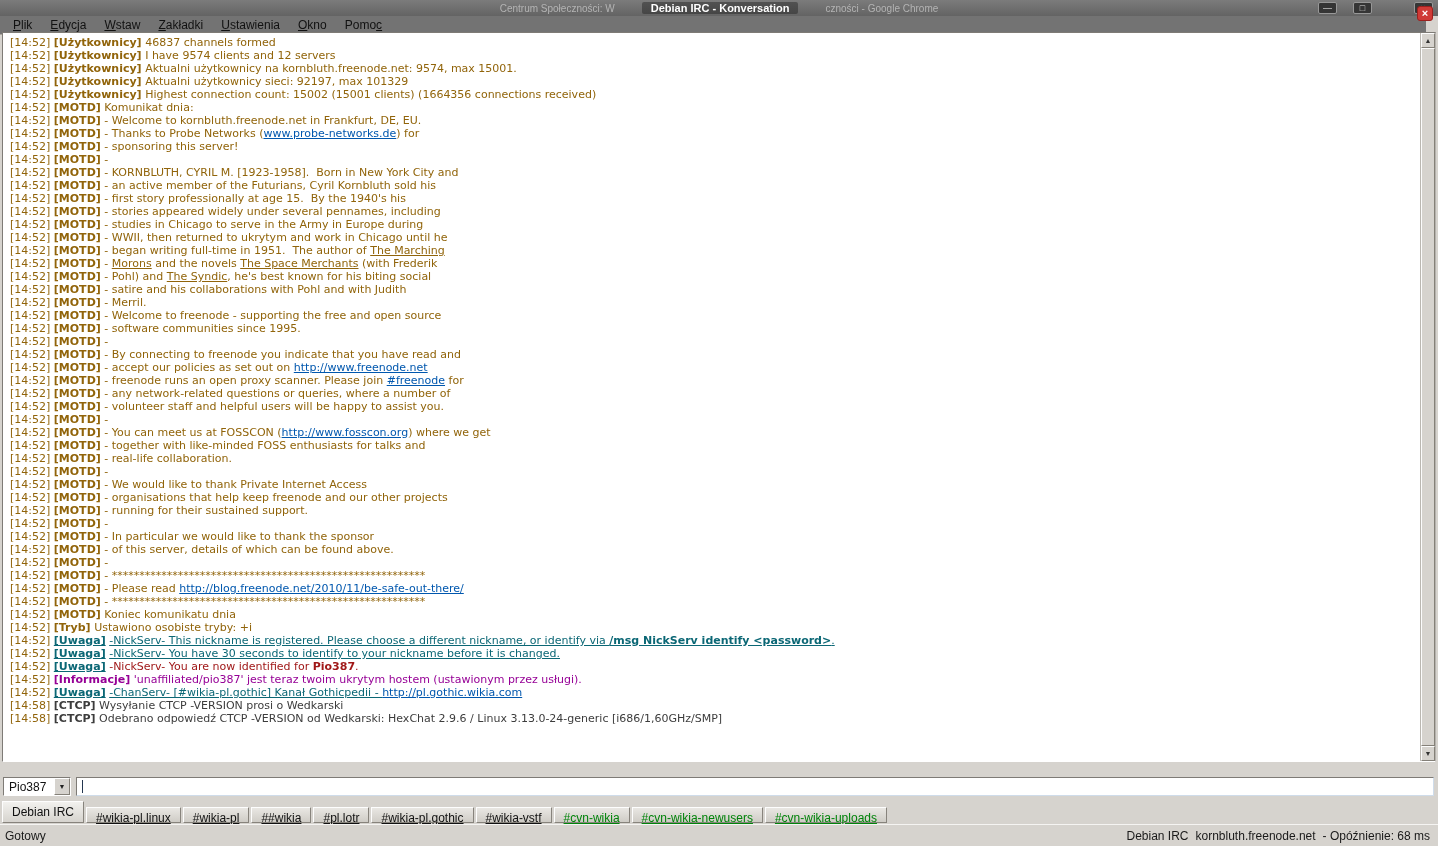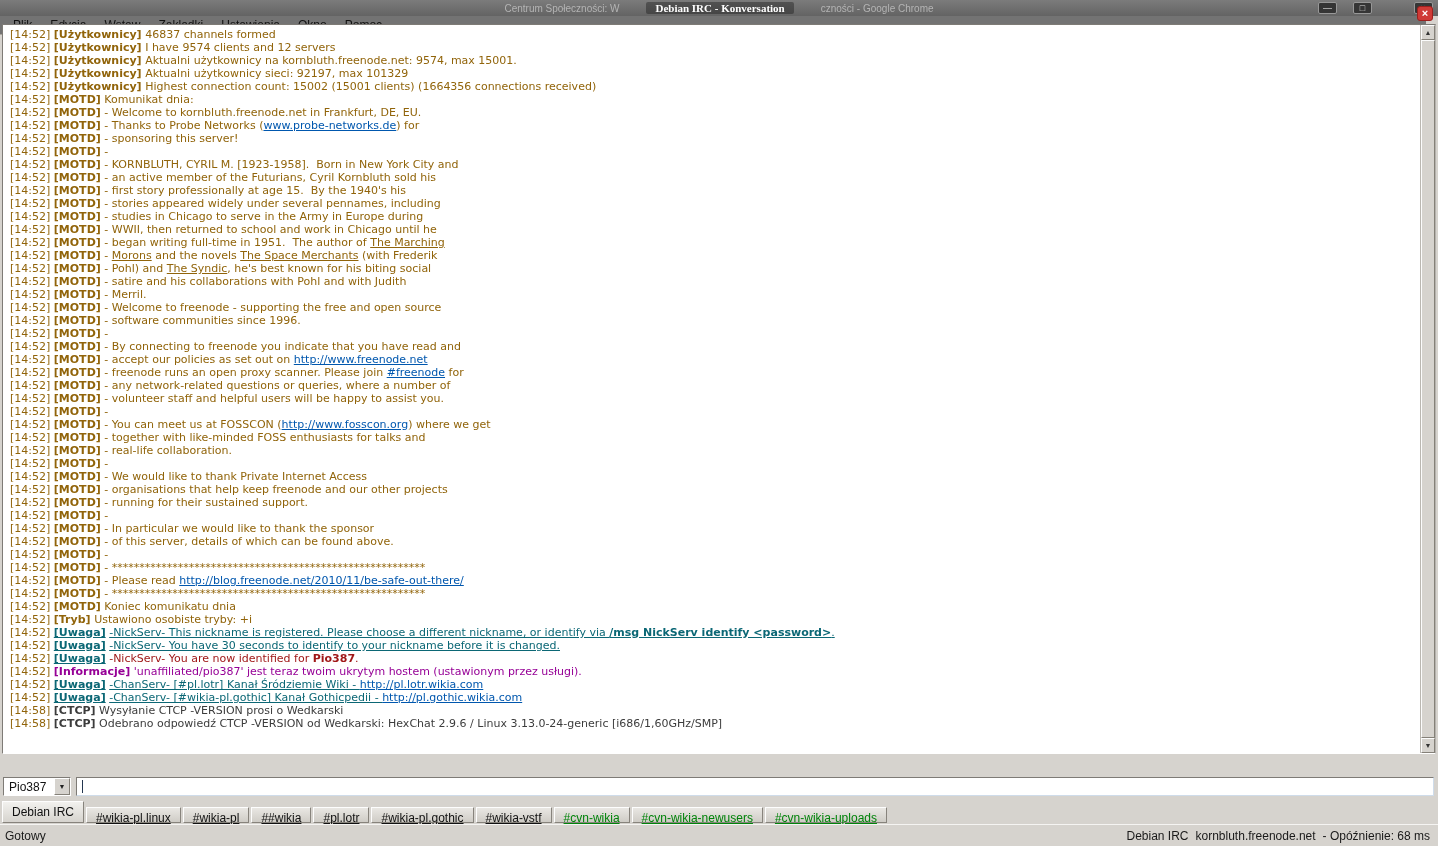--- a/index.html
+++ b/index.html
@@ -4,33 +4,33 @@
 <style>
   * { margin:0; padding:0; box-sizing:border-box; }
   html,body { width:1438px; height:846px; overflow:hidden; }
   body { font-family:"Liberation Sans", sans-serif; background:#d6d3ce; position:relative; }
 
   
   #titlebar { position:absolute; top:0; left:0; right:0; height:16px;
     background:linear-gradient(#7b7b7b,#636363); display:flex; align-items:center; justify-content:center;gap:23px; }
   .chrome-frag { color:#b4b4b4; font-size:10px; white-space:pre; }
   #win-title { color:#ffffff; font-size:11px; font-weight:bold; background:rgba(0,0,0,0.32);
-    padding:0 9px; border-radius:2px; margin:0 4px; white-space:pre;font-family:Liberation Serif, serif; }
+    padding:0 9px; border-radius:2px; margin:0 4px; white-space:pre; }
   .winbtn { position:absolute; top:2px; width:19px; height:12px; background:#353535;
     border:1px solid #989898; border-radius:2px; color:#d9d9d9; font-size:9px; line-height:10px;
     text-align:center; cursor:default; }
   #btn-min { right:101px; } #btn-max { right:66px; } #btn-close { right:5px; }
 
   
   #menubar { position:absolute; top:16px; left:0; right:12px; height:19px; background:#737373;
     border-bottom:1px solid #aaa69f; display:flex; align-items:center; padding-left:4px; }
   .menu-item { font-size:12px; color:#111; padding:2px 9px; white-space:pre; }
 
   
-  #chat-frame { position:absolute; top:24px; left:2px; right:2px; height:730px; background:#ffffff;
+  #chat-frame { position:absolute; top:32px; left:2px; right:2px; height:730px; background:#ffffff;
     border-top:1px solid #7e7b76; border-left:1px solid #7e7b76;
     border-bottom:1px solid #ffffff; border-right:1px solid #b5b2ad; }
   #chat-view { position:absolute; top:1px; left:1px; right:16px; bottom:1px; overflow:hidden;
     font-family:"DejaVu Sans", sans-serif; font-size:11px; line-height:13px; padding:2px 0 0 6px; }
   .line { white-space:pre; }
   .ts { color:#91640a; }
   .lb { font-weight:bold; }
   .server { color:#91640a; }
   .notice { color:#0b6775;text-decoration:underline; }
   .highlight { color:#a01818; }
@@ -112,28 +112,28 @@
       <div class="line"><span class="ts">[14:52]</span> <span class="lb server">[MOTD]</span> <span class="msg server">Komunikat dnia:</span></div>
       <div class="line"><span class="ts">[14:52]</span> <span class="lb server">[MOTD]</span> <span class="msg server">- Welcome to kornbluth.freenode.net in Frankfurt, DE, EU.</span></div>
       <div class="line"><span class="ts">[14:52]</span> <span class="lb server">[MOTD]</span> <span class="msg server">- Thanks to Probe Networks (</span><span class="msg server link">www.probe-networks.de</span><span class="msg server">) for</span></div>
       <div class="line"><span class="ts">[14:52]</span> <span class="lb server">[MOTD]</span> <span class="msg server">- sponsoring this server!</span></div>
       <div class="line"><span class="ts">[14:52]</span> <span class="lb server">[MOTD]</span> <span class="msg server">-</span></div>
       <div class="line"><span class="ts">[14:52]</span> <span class="lb server">[MOTD]</span> <span class="msg server">- KORNBLUTH, CYRIL M. [1923-1958].  Born in New York City and</span></div>
       <div class="line"><span class="ts">[14:52]</span> <span class="lb server">[MOTD]</span> <span class="msg server">- an active member of the Futurians, Cyril Kornbluth sold his</span></div>
       <div class="line"><span class="ts">[14:52]</span> <span class="lb server">[MOTD]</span> <span class="msg server">- first story professionally at age 15.  By the 1940's his</span></div>
       <div class="line"><span class="ts">[14:52]</span> <span class="lb server">[MOTD]</span> <span class="msg server">- stories appeared widely under several pennames, including</span></div>
       <div class="line"><span class="ts">[14:52]</span> <span class="lb server">[MOTD]</span> <span class="msg server">- studies in Chicago to serve in the Army in Europe during</span></div>
-      <div class="line"><span class="ts">[14:52]</span> <span class="lb server">[MOTD]</span> <span class="msg server">- WWII, then returned to school and work in Chicago until he</span></div>
+      <div class="line"><span class="ts">[14:52]</span> <span class="lb server">[MOTD]</span> <span class="msg server">- WWII, then returned to ukrytym and work in Chicago until he</span></div>
       <div class="line"><span class="ts">[14:52]</span> <span class="lb server">[MOTD]</span> <span class="msg server">- began writing full-time in 1951.  The author of </span><span class="msg server u">The Marching</span></div>
       <div class="line"><span class="ts">[14:52]</span> <span class="lb server">[MOTD]</span> <span class="msg server">- </span><span class="msg server u">Morons</span><span class="msg server"> and the novels </span><span class="msg server u">The Space Merchants</span><span class="msg server"> (with Frederik</span></div>
       <div class="line"><span class="ts">[14:52]</span> <span class="lb server">[MOTD]</span> <span class="msg server">- Pohl) and </span><span class="msg server u">The Syndic</span><span class="msg server">, he's best known for his biting social</span></div>
       <div class="line"><span class="ts">[14:52]</span> <span class="lb server">[MOTD]</span> <span class="msg server">- satire and his collaborations with Pohl and with Judith</span></div>
       <div class="line"><span class="ts">[14:52]</span> <span class="lb server">[MOTD]</span> <span class="msg server">- Merril.</span></div>
       <div class="line"><span class="ts">[14:52]</span> <span class="lb server">[MOTD]</span> <span class="msg server">- Welcome to freenode - supporting the free and open source</span></div>
-      <div class="line"><span class="ts">[14:52]</span> <span class="lb server">[MOTD]</span> <span class="msg server">- software communities since 1996.</span></div>
+      <div class="line"><span class="ts">[14:52]</span> <span class="lb server">[MOTD]</span> <span class="msg server">- software communities since 1995.</span></div>
       <div class="line"><span class="ts">[14:52]</span> <span class="lb server">[MOTD]</span> <span class="msg server">-</span></div>
       <div class="line"><span class="ts">[14:52]</span> <span class="lb server">[MOTD]</span> <span class="msg server">- By connecting to freenode you indicate that you have read and</span></div>
       <div class="line"><span class="ts">[14:52]</span> <span class="lb server">[MOTD]</span> <span class="msg server">- accept our policies as set out on </span><span class="msg server link">http://www.freenode.net</span></div>
       <div class="line"><span class="ts">[14:52]</span> <span class="lb server">[MOTD]</span> <span class="msg server">- freenode runs an open proxy scanner. Please join </span><span class="msg server link">#freenode</span><span class="msg server"> for</span></div>
       <div class="line"><span class="ts">[14:52]</span> <span class="lb server">[MOTD]</span> <span class="msg server">- any network-related questions or queries, where a number of</span></div>
       <div class="line"><span class="ts">[14:52]</span> <span class="lb server">[MOTD]</span> <span class="msg server">- volunteer staff and helpful users will be happy to assist you.</span></div>
       <div class="line"><span class="ts">[14:52]</span> <span class="lb server">[MOTD]</span> <span class="msg server">-</span></div>
       <div class="line"><span class="ts">[14:52]</span> <span class="lb server">[MOTD]</span> <span class="msg server">- You can meet us at FOSSCON (</span><span class="msg server link">http://www.fosscon.org</span><span class="msg server">) where we get</span></div>
       <div class="line"><span class="ts">[14:52]</span> <span class="lb server">[MOTD]</span> <span class="msg server">- together with like-minded FOSS enthusiasts for talks and</span></div>
       <div class="line"><span class="ts">[14:52]</span> <span class="lb server">[MOTD]</span> <span class="msg server">- real-life collaboration.</span></div>
@@ -147,21 +147,20 @@
       <div class="line"><span class="ts">[14:52]</span> <span class="lb server">[MOTD]</span> <span class="msg server">-</span></div>
       <div class="line"><span class="ts">[14:52]</span> <span class="lb server">[MOTD]</span> <span class="msg server">- *********************************************************</span></div>
       <div class="line"><span class="ts">[14:52]</span> <span class="lb server">[MOTD]</span> <span class="msg server">- Please read </span><span class="msg server link">http://blog.freenode.net/2010/11/be-safe-out-there/</span></div>
       <div class="line"><span class="ts">[14:52]</span> <span class="lb server">[MOTD]</span> <span class="msg server">- *********************************************************</span></div>
       <div class="line"><span class="ts">[14:52]</span> <span class="lb server">[MOTD]</span> <span class="msg server">Koniec komunikatu dnia</span></div>
       <div class="line"><span class="ts">[14:52]</span> <span class="lb server">[Tryb]</span> <span class="msg server">Ustawiono osobiste tryby: +i</span></div>
       <div class="line"><span class="ts">[14:52]</span> <span class="lb notice">[Uwaga]</span> <span class="msg notice">-NickServ- This nickname is registered. Please choose a different nickname, or identify via </span><span class="msg notice b">/msg NickServ identify &lt;password&gt;</span><span class="msg notice">.</span></div>
       <div class="line"><span class="ts">[14:52]</span> <span class="lb notice">[Uwaga]</span> <span class="msg notice">-NickServ- You have 30 seconds to identify to your nickname before it is changed.</span></div>
       <div class="line"><span class="ts">[14:52]</span> <span class="lb notice">[Uwaga]</span> <span class="msg highlight">-NickServ- You are now identified for </span><span class="msg highlight b">Pio387</span><span class="msg highlight">.</span></div>
       <div class="line"><span class="ts">[14:52]</span> <span class="lb info">[Informacje]</span> <span class="msg info">'unaffiliated/pio387' jest teraz twoim ukrytym hostem (ustawionym przez usługi).</span></div>
-      <div class="line"><span class="ts">[14:52]</span> <span class="lb notice">[Uwaga]</span> <span class="msg notice">-ChanServ- [#pl.lotr] Kanał Śródziemie Wiki - </span><span class="msg notice link">http://pl.lotr.wikia.com</span></div>
       <div class="line"><span class="ts">[14:52]</span> <span class="lb notice">[Uwaga]</span> <span class="msg notice">-ChanServ- [#wikia-pl.gothic] Kanał Gothicpedii - </span><span class="msg notice link">http://pl.gothic.wikia.com</span></div>
       <div class="line"><span class="ts">[14:58]</span> <span class="lb ctcp">[CTCP]</span> <span class="msg ctcp">Wysyłanie CTCP -VERSION prosi o Wedkarski</span></div>
       <div class="line"><span class="ts">[14:58]</span> <span class="lb ctcp">[CTCP]</span> <span class="msg ctcp">Odebrano odpowiedź CTCP -VERSION od Wedkarski: HexChat 2.9.6 / Linux 3.13.0-24-generic [i686/1,60GHz/SMP]</span></div>
     </div>
   <div id="scrollbar">
     <div class="sb-btn" id="sb-up">▲</div>
     <div id="sb-thumb"></div>
     <div class="sb-btn" id="sb-down">▼</div>
   </div>
 </div>

